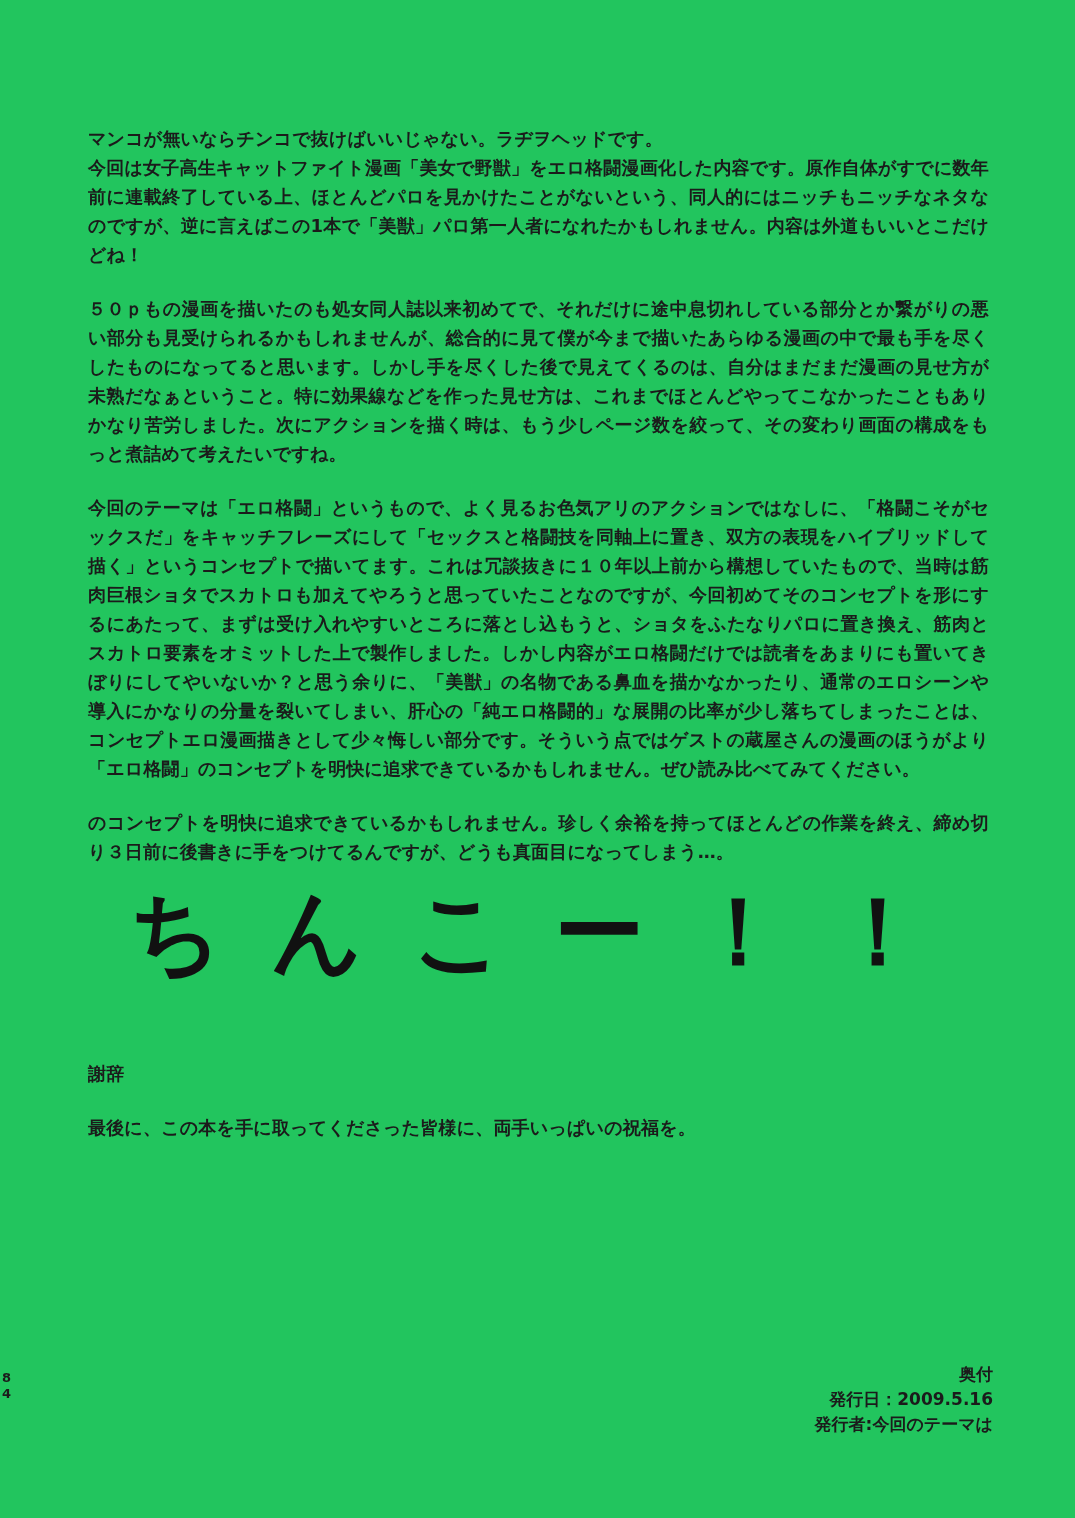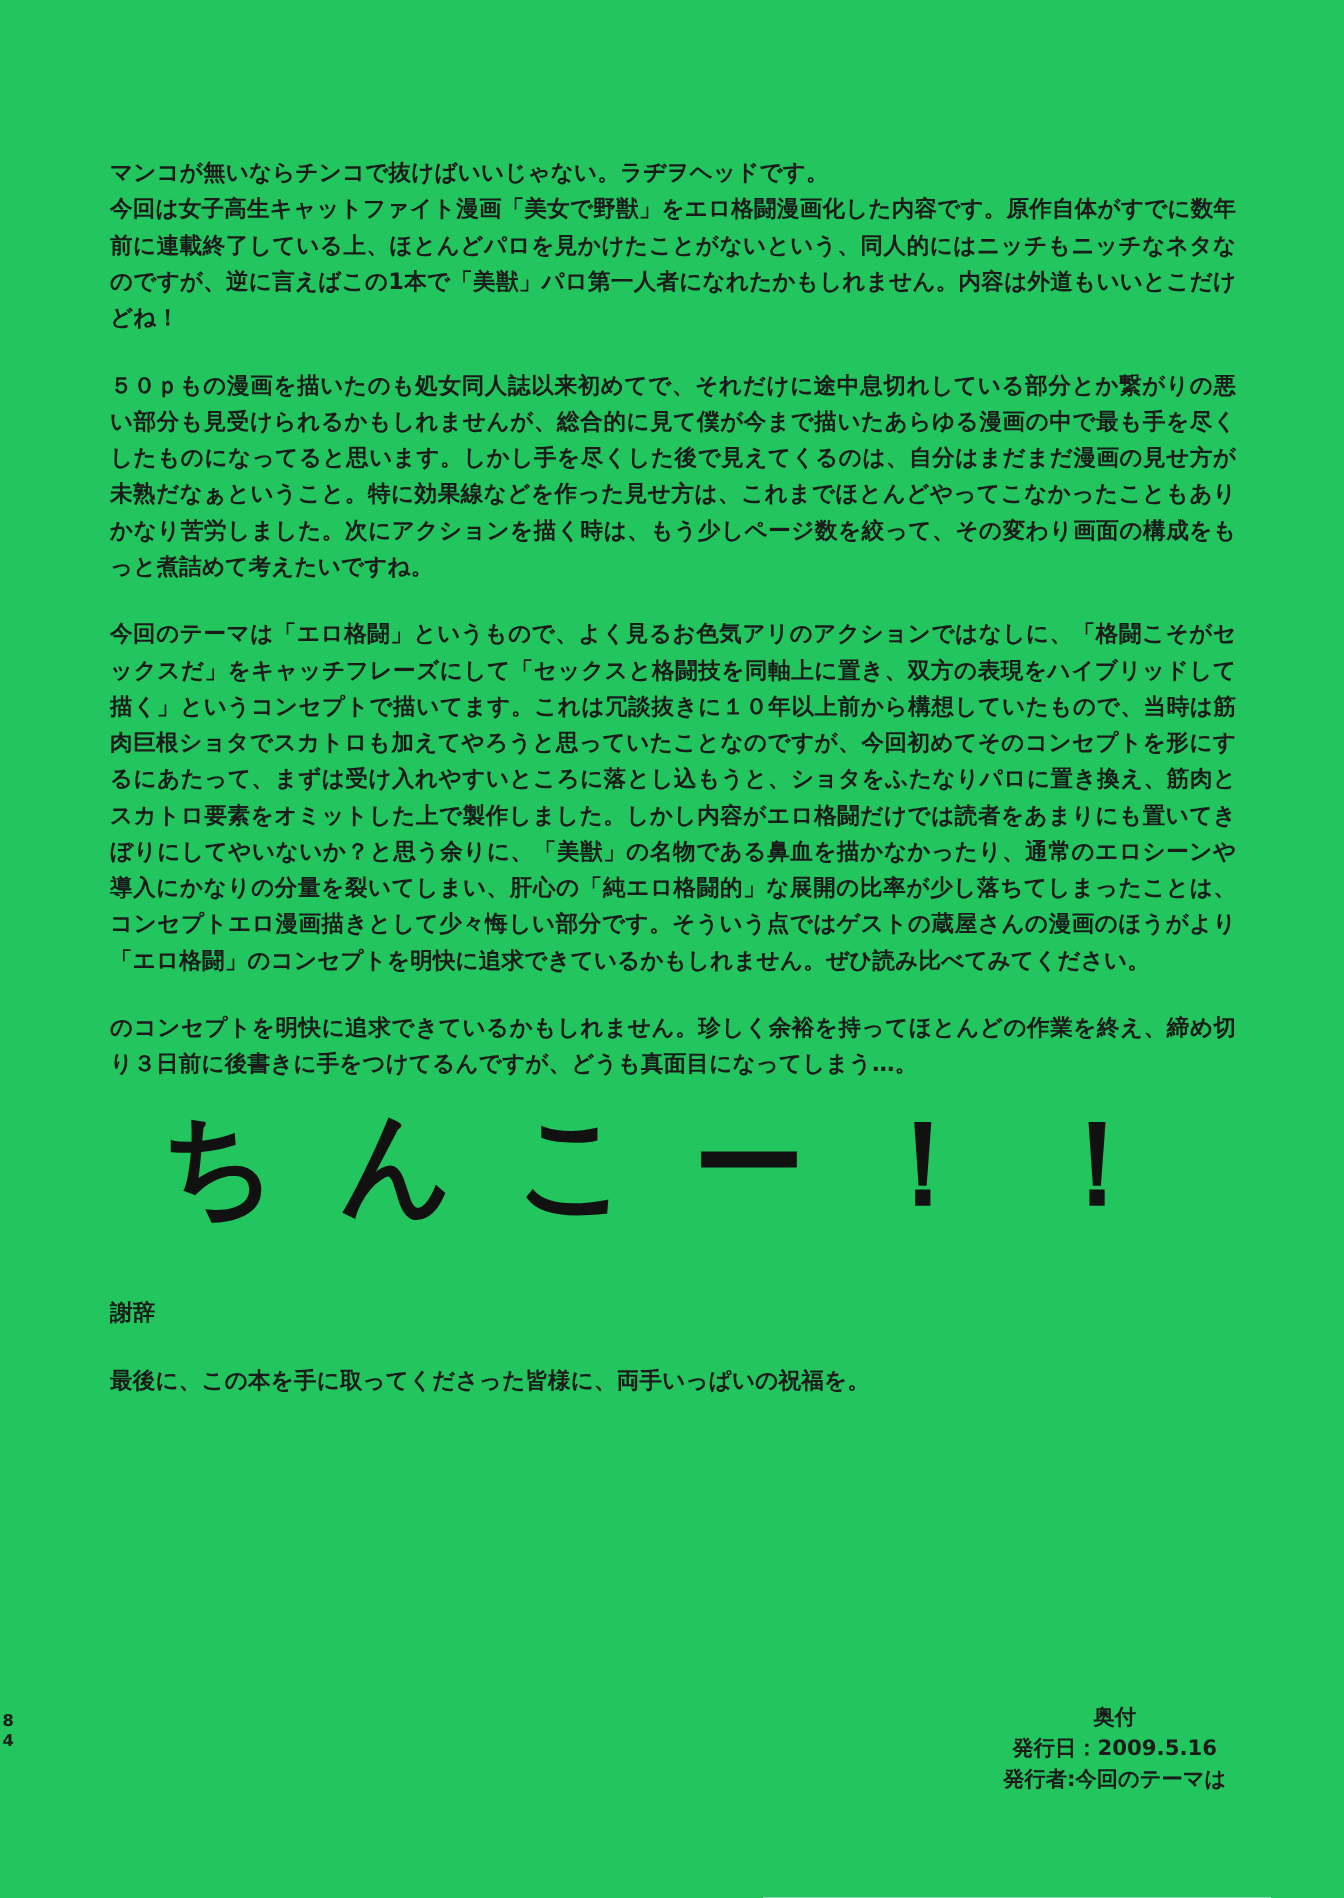--- a/index.html
+++ b/index.html
@@ -41,30 +41,30 @@
     font-size: 90px;
     line-height: 104px;
     font-weight: 900;
     letter-spacing: 0.55em;
     text-indent: 0.28em;
     white-space: nowrap;
     color: #111111;
     transform: scaleY(1.04);
   }
   p.thanks-heading {
-    margin-top: 52px;
+    margin-top: 75px;
   }
   p.final-blessing {
     margin-top: 14px;
   }
   .colophon {
     position: absolute;
-    right: 94px;
+    right: 82px;
     top: 1362px;
-    text-align: center;
+    text-align: right;
     font-size: 17px;
     line-height: 25px;
     font-weight: 700;
     color: #1b1b1b;
   }
   .page-number {
     position: absolute;
     left: 2px;
     top: 1370px;
     font-size: 13px;

